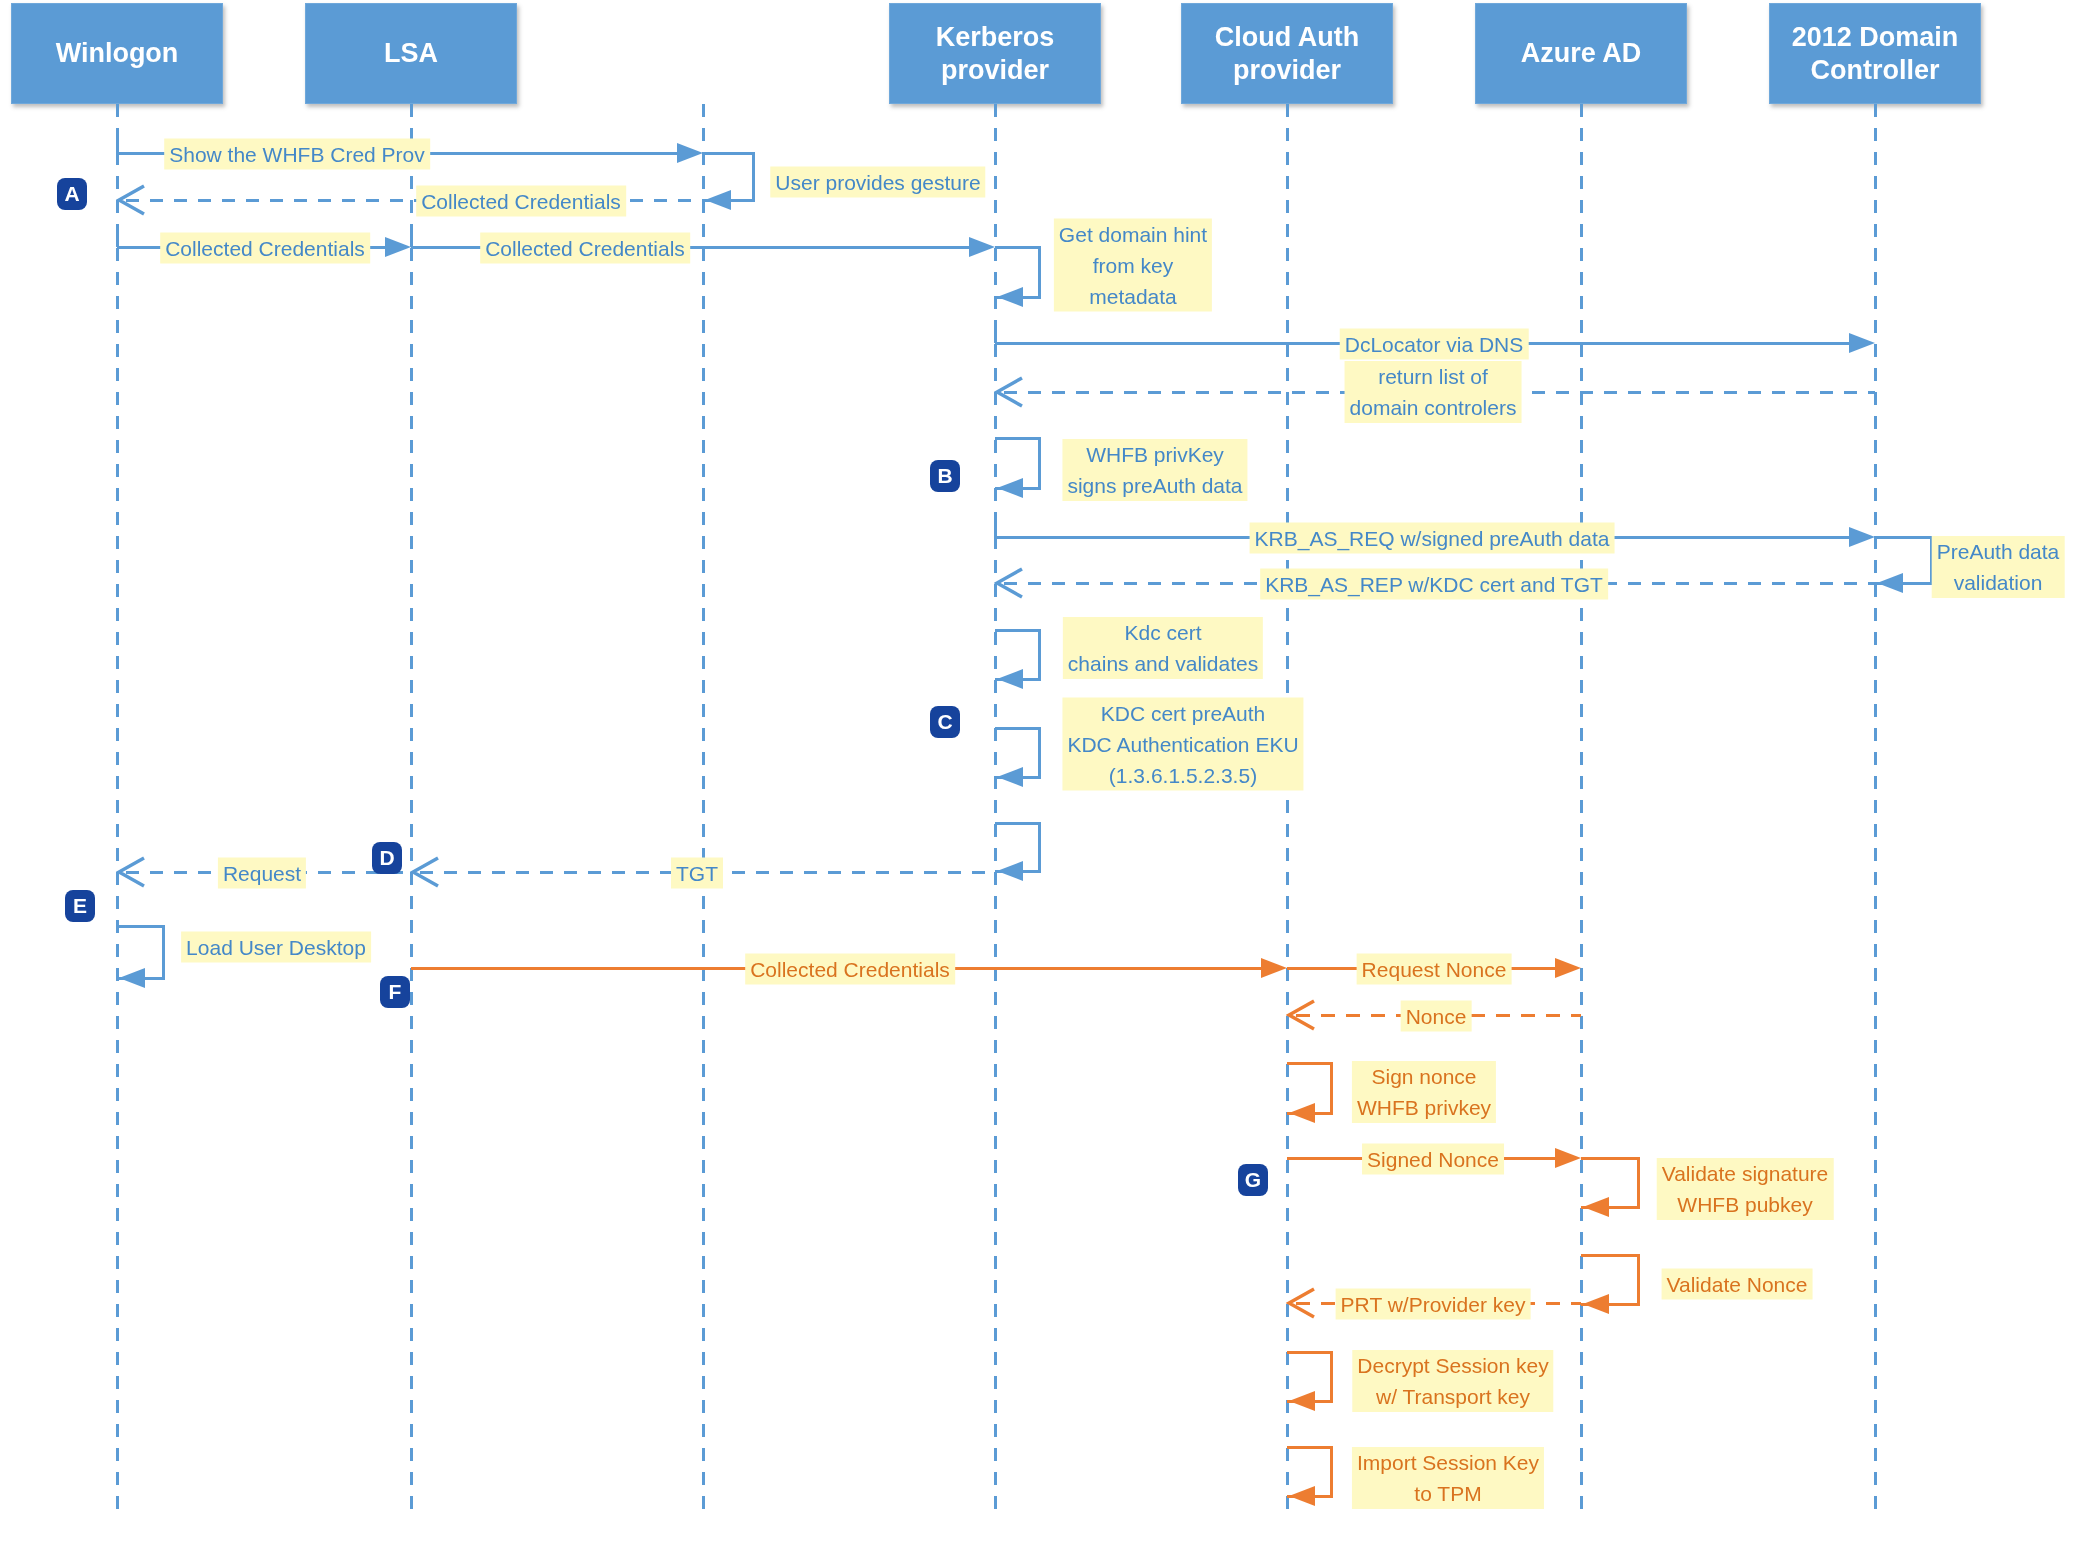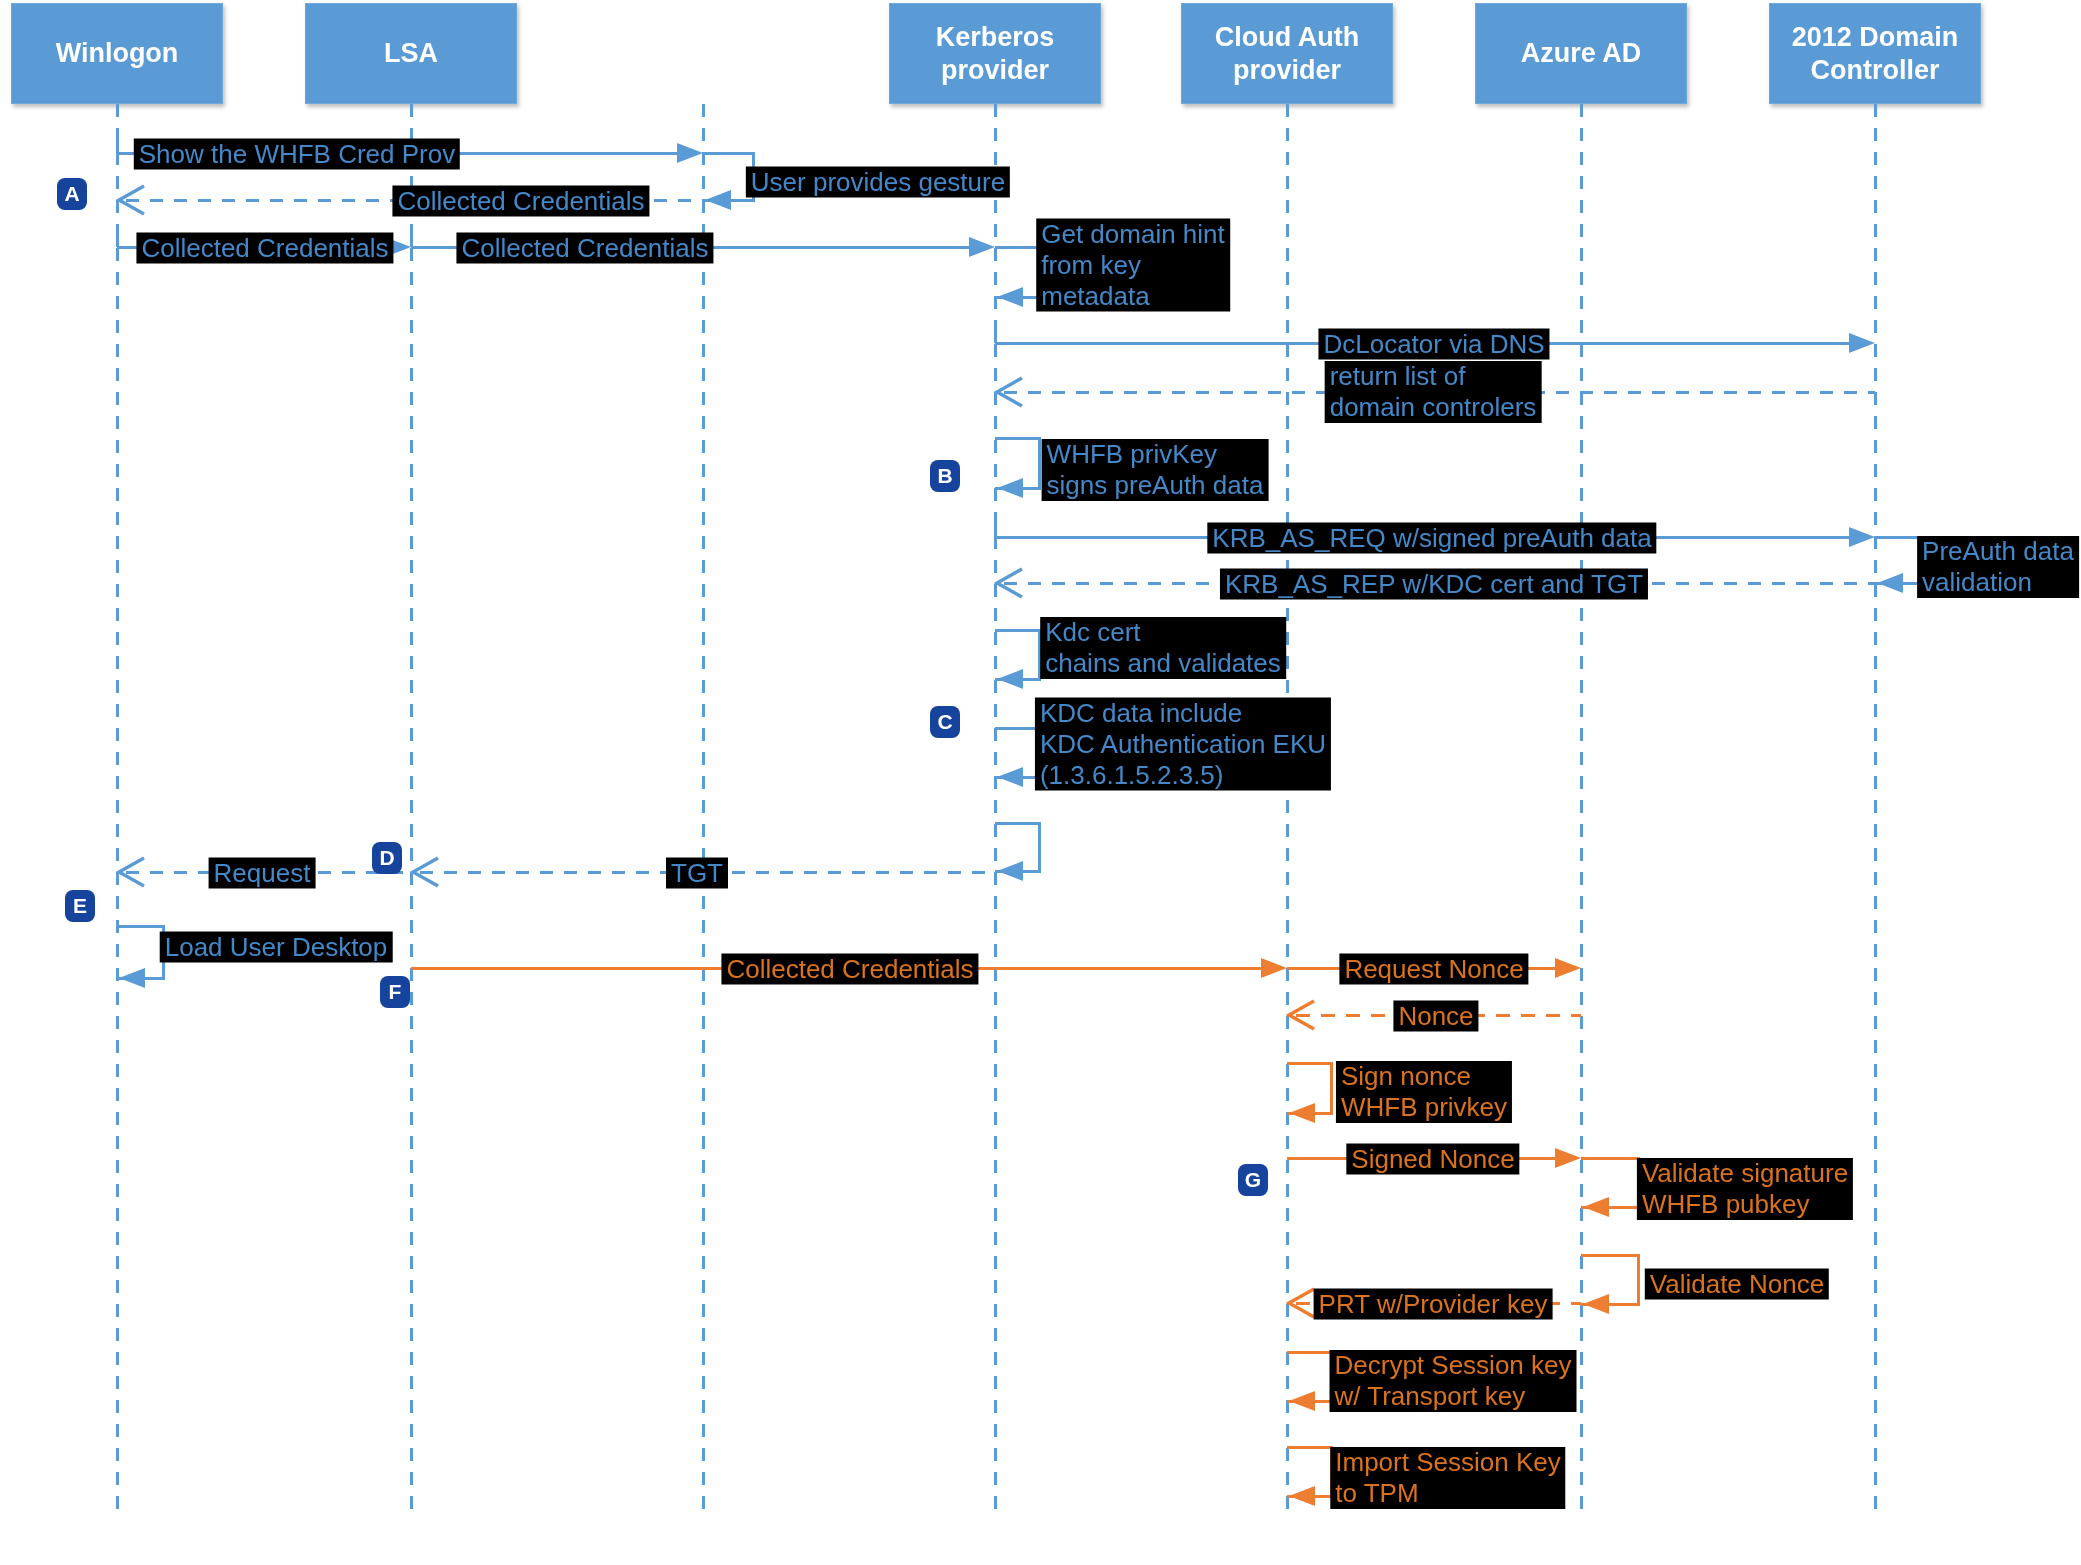--- a/index.html
+++ b/index.html
@@ -17,22 +17,22 @@
   .msg.o.dash { background:repeating-linear-gradient(90deg,#ED7D31 0 14px,transparent 14px 25px); }
   .tick { position:absolute; width:3px; height:15px; background:#5B9BD5; }
   .loop { position:absolute; box-sizing:border-box; border:3px solid #5B9BD5; border-left:none; }
   .loop.o { border-color:#ED7D31; }
   .ar { position:absolute; width:0; height:0; border-top:10px solid transparent; border-bottom:10px solid transparent; }
   .ar.r { border-left:26px solid #5B9BD5; }
   .ar.l { border-right:26px solid #5B9BD5; }
   .ar.r.o { border-left-color:#ED7D31; }
   .ar.l.o { border-right-color:#ED7D31; }
   .oar { position:absolute; width:30px; height:34px; }
-  .lbl { position:absolute; transform:translate(-50%,-50%); font-size:26px; color:#4488C8;
-         background:#000000; padding:0 5px; white-space:nowrap; line-height:31px; }
+  .lbl { position:absolute; transform:translate(-50%,-50%); font-size:21px; color:#4488C8;
+         background:#fef9c3; padding:0 5px; white-space:nowrap; text-align:center; line-height:31px; }
   .lbl.o { color:#D9731F; }
   .lbl span { display:block; }
   .marker { position:absolute; width:30px; height:32px; background:#16439C; border-radius:8px;
             color:#fff; font-weight:bold; font-size:21px;
             display:flex; align-items:center; justify-content:center; }
 </style>
 </head>
 <body>
 
 <div id="canvas">
@@ -127,21 +127,21 @@
   <div class="loop" style="left:995px;top:629px;width:46px;height:52px"></div>
   <div class="ar l" style="left:997px;top:669px"></div>
   <div class="lbl" style="left:1163px;top:648px">
     <span>Kdc cert</span>
     <span>chains and validates</span>
   </div>
 
   <div class="loop" style="left:995px;top:727px;width:46px;height:52px"></div>
   <div class="ar l" style="left:997px;top:767px"></div>
   <div class="lbl" style="left:1183px;top:744px">
-    <span>KDC data include</span>
+    <span>KDC cert preAuth</span>
     <span>KDC Authentication EKU</span>
     <span>(1.3.6.1.5.2.3.5)</span>
   </div>
 
   <div class="loop" style="left:995px;top:822px;width:46px;height:51px"></div>
   <div class="ar l" style="left:997px;top:861px"></div>
 
   <div class="msg dash" style="left:420px;top:871px;width:575px"></div>
   <div class="oar" style="left:410px;top:855px"><svg width="30" height="34" viewBox="0 0 30 34">
         <path d="M28 3 L3 17 L28 31" fill="none" stroke="#5B9BD5" stroke-width="3.5"></path>

